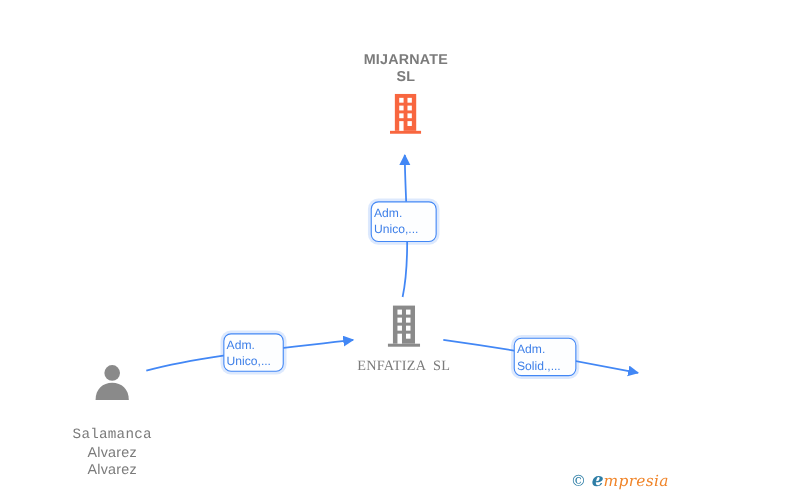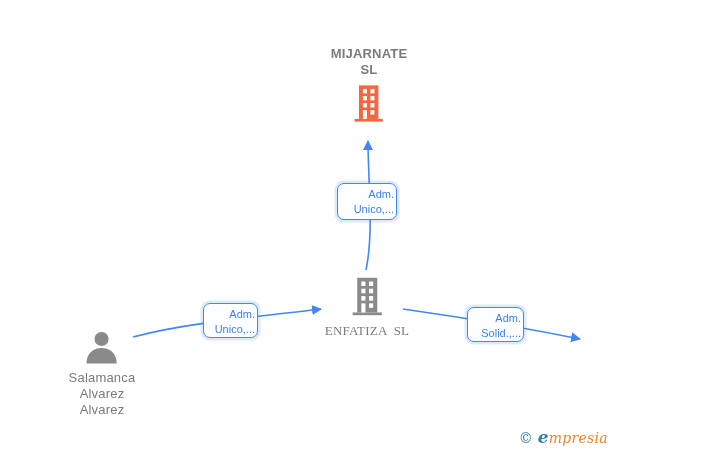--- a/index.html
+++ b/index.html
@@ -29,21 +29,21 @@
   .company-icon .window { fill: #ffffff; }
   .person-icon path, .person-icon circle { fill: #8A8A8A; }
 
   .edge-label {
     position: absolute; z-index: 3;
     background: #fdfeff;
     border: 1.5px solid #4287F5;
     border-radius: 7px;
     box-shadow: 0 0 0 2.5px rgba(66,135,245,0.18);
     color: #3D7FE8; font-size: 11px; line-height: 15px;
-    text-align: right; padding: 3px 2px;
+    text-align: left; padding: 3px 2px;
     box-sizing: border-box; cursor: pointer;
   }
 
   .footer-logo {
     position: absolute; right: 4px; bottom: 3px; z-index: 4;
     font-family: "DejaVu Serif", serif; font-style: italic;
     cursor: pointer; white-space: nowrap; margin-top: 32px;
   }
   .footer-logo .copy { color: #2E7EA6; font-size: 14px; font-style: normal; }
   .footer-logo .brand-e { color: #2E7EA6; font-size: 17px; font-weight: bold; }
@@ -103,21 +103,21 @@
   </div>
 
 
   <div class="node" style="left:102px; top:331px;">
     <span class="icon-wrap">
       <svg class="person-icon" width="34" height="33" viewBox="0 0 36 34">
         <circle cx="18" cy="8" r="7.5"></circle>
         <path d="M2,34 C2,23.5 9,17.5 18,17.5 C27,17.5 34,23.5 34,34 Z"></path>
       </svg>
     </span>
-    <div class="node-label" style="margin-top:2px;">Salamanca</div>
+    <div class="node-label" style="margin-top:18px;font-family:Liberation Mono, monospace;">Salamanca</div>
     <div class="node-label">Alvarez</div>
     <div class="node-label">Alvarez</div>
   </div>
 
   <div class="edge-label" style="left:337px; top:183px; width:60px; height:37px;">
     <div>Adm.</div>
     <div>Unico,...</div>
   </div>
 
   <div class="edge-label" style="left:203px; top:303px; width:55px; height:35px;">

